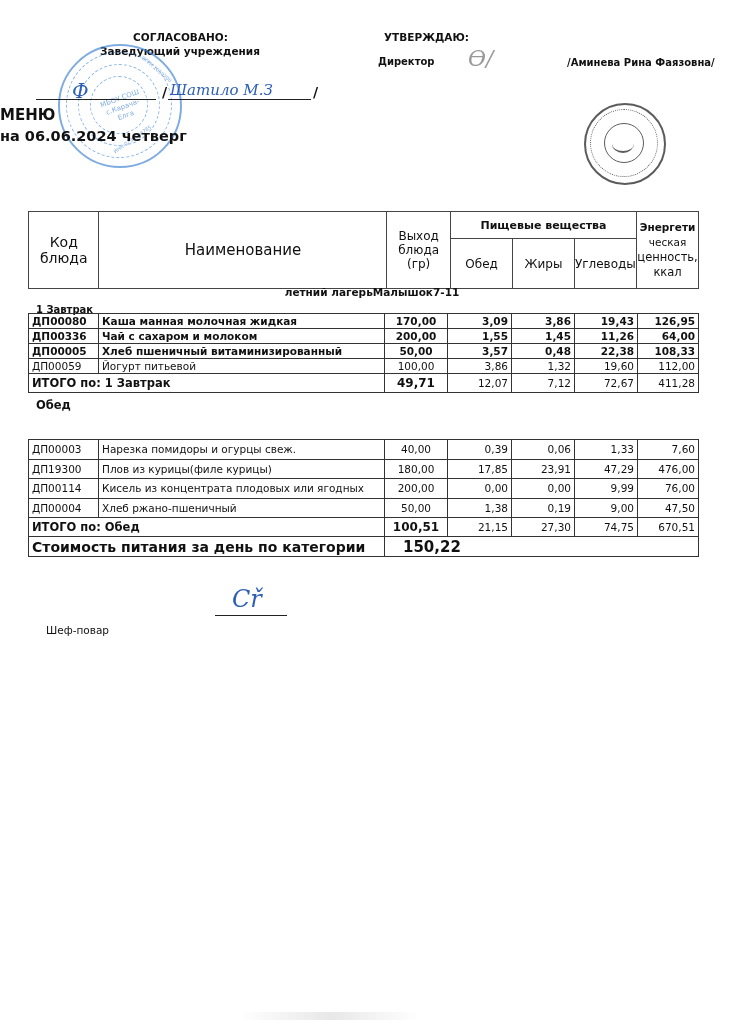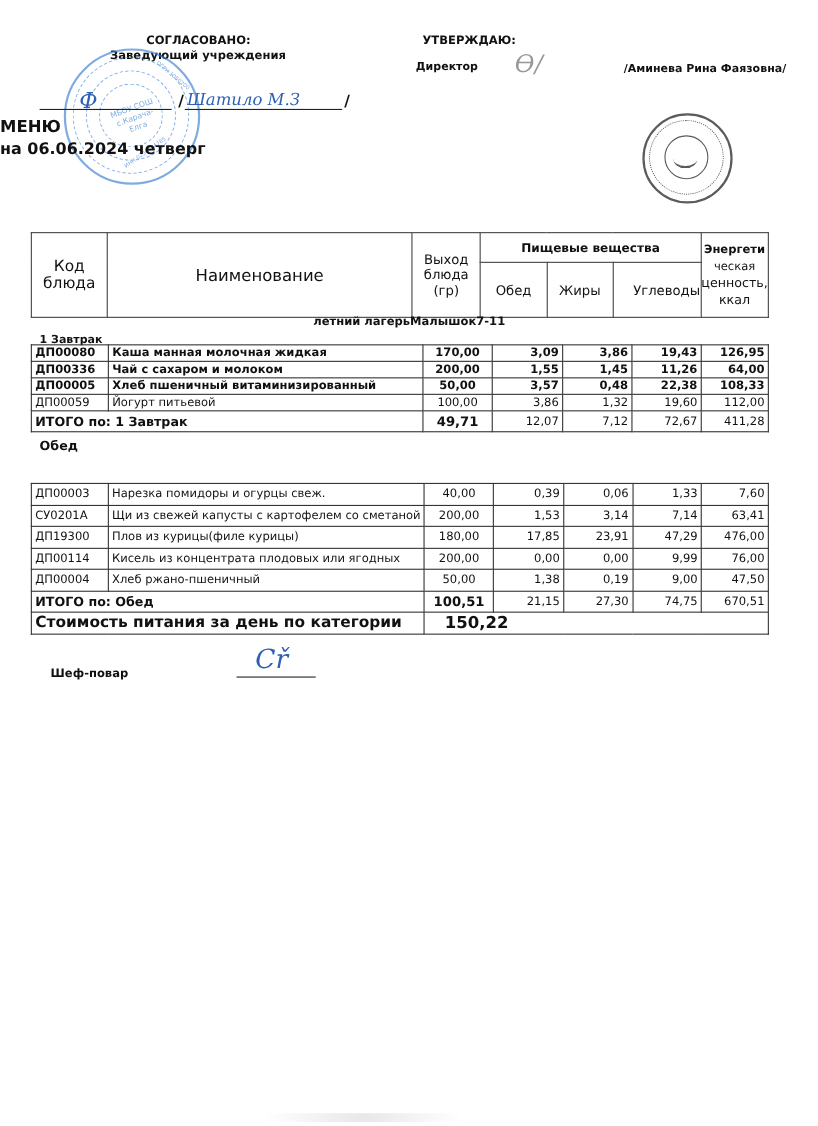--- a/index.html
+++ b/index.html
@@ -107,21 +107,21 @@
     <td class="hd-en" rowspan="2">
       <div class="b" style="font-size:10.5px;">Энергети</div>
       <div style="font-size:10.5px;">ческая</div>
       <div>ценность,</div>
       <div>ккал</div>
     </td>
   </tr>
   <tr>
     <td class="hd-sub" style="width:61px;">Обед</td>
     <td class="hd-sub" style="width:60px;">Жиры</td>
-    <td class="hd-sub" style="width:61px;padding-left:18px;">Углеводы</td>
+    <td class="hd-sub" style="width:61px;">Углеводы</td>
   </tr>
 </tbody>
   </table>
 
 <div class="camp">летний лагерьМалышок7-11</div>
 
 <div class="section" style="top:304px;">1 Завтрак</div>
 <table class="data-table" style="top:313px;">
   <tbody>
       <tr class="bold">
@@ -177,29 +177,20 @@
       <tr>
     <td class="c1">ДП00003</td>
     <td class="c2">Нарезка помидоры и огурцы свеж.</td>
     <td class="c3 out">40,00</td>
     <td class="c4 num">0,39</td>
     <td class="c5 num">0,06</td>
     <td class="c6 num">1,33</td>
     <td class="c7 num">7,60</td>
   </tr>
   <tr>
-    <td>СУ0201А</td>
-    <td>Щи из свежей капусты с картофелем со сметаной</td>
-    <td class="out">200,00</td>
-    <td class="num">1,53</td>
-    <td class="num">3,14</td>
-    <td class="num">7,14</td>
-    <td class="num">63,41</td>
-  </tr>
-  <tr>
     <td>ДП19300</td>
     <td>Плов из курицы(филе курицы)</td>
     <td class="out">180,00</td>
     <td class="num">17,85</td>
     <td class="num">23,91</td>
     <td class="num">47,29</td>
     <td class="num">476,00</td>
   </tr>
   <tr>
     <td>ДП00114</td>
@@ -227,17 +218,17 @@
     <td class="num">74,75</td>
     <td class="num">670,51</td>
   </tr>
   <tr class="cost">
     <td class="label" colspan="2">Стоимость питания за день по категории</td>
     <td class="val" colspan="5">150,22</td>
   </tr>
 </tbody>
   </table>
 
-<div class="abs" style="left:46px;top:606px;font-size:10.5px;font-weight:bold;">Шеф-повар</div>
+<div class="abs" style="left:46px;top:624px;font-size:10.5px;">Шеф-повар</div>
 <div class="abs scribble" style="left:232px;top:585px;font-size:24px;">Сř</div>
 <div class="abs sig-line" style="left:215px;top:614px;width:72px;height:1px;"></div>
 
 <div class="abs" style="left:240px;top:1012px;width:180px;height:8px;background:linear-gradient(90deg,transparent,#d8d8d8,transparent);opacity:0.6;"></div>
 
 </body></html>

